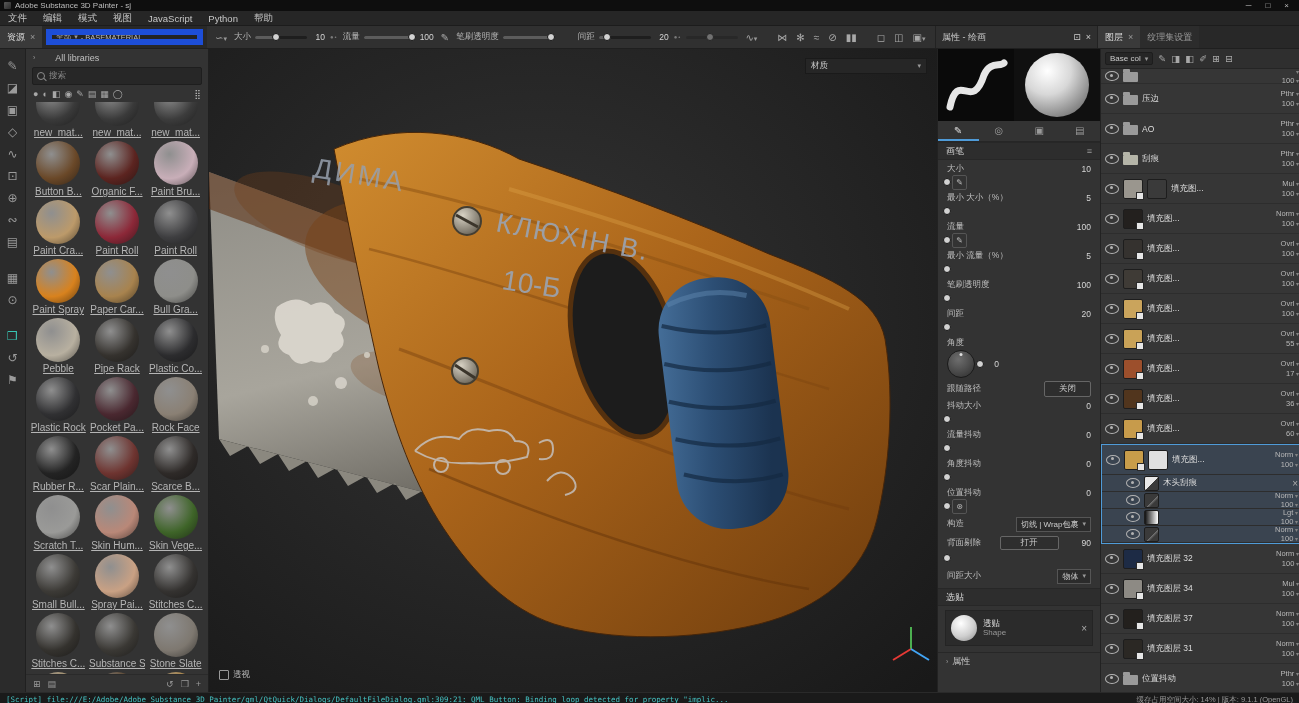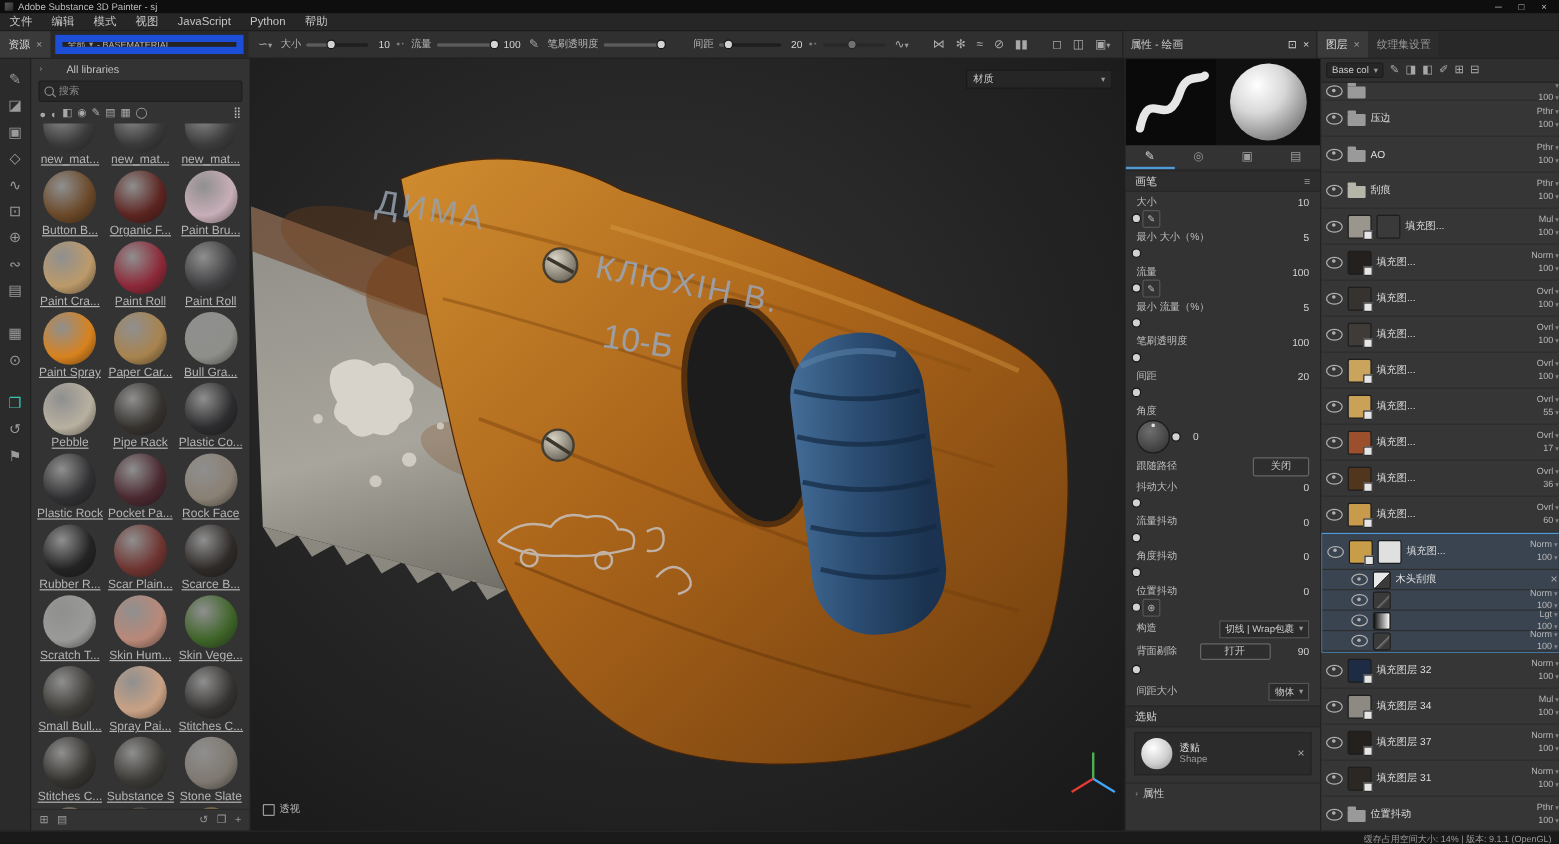--- a/index.html
+++ b/index.html
@@ -934,14 +934,15 @@
           <span class="bcol">
             <span class="blend">Pthr</span>
             <span class="opct">100</span>
           </span>
         </div>
       </div>
   </div>
 </div>
 
 <div class="statusbar">
+  <span class="status-script">[Script] file:///E:/Adobe/Adobe Substance 3D Painter/qml/QtQuick/Dialogs/DefaultFileDialog.qml:309:21: QML Button: Binding loop detected for property "implic...</span>
   <span class="status-right">缓存占用空间大小: 14%  |  版本: 9.1.1 (OpenGL)</span>
 </div>
 
 </body></html>

